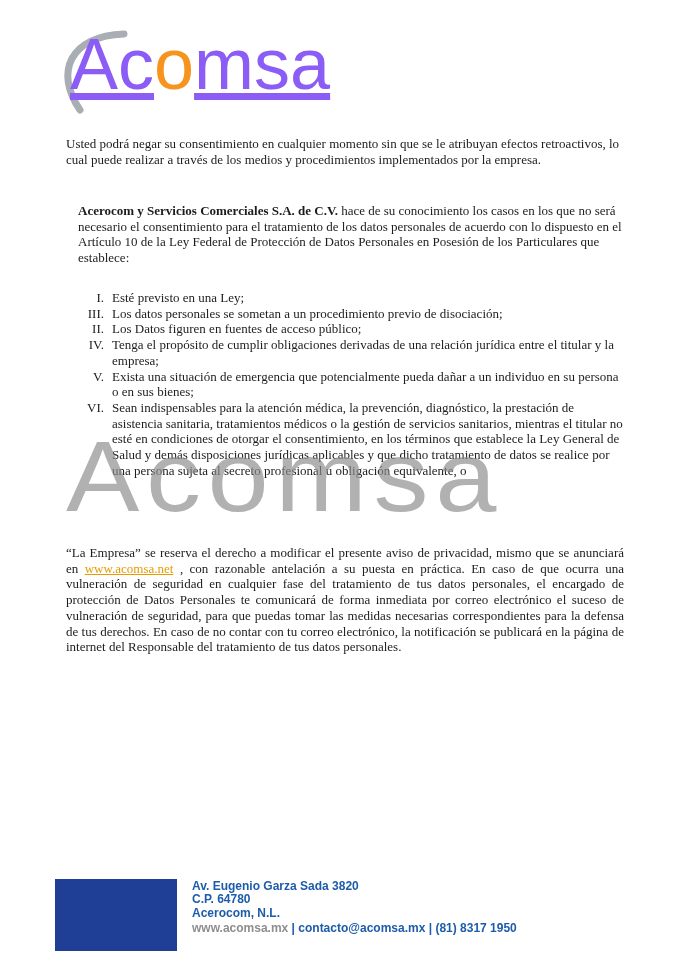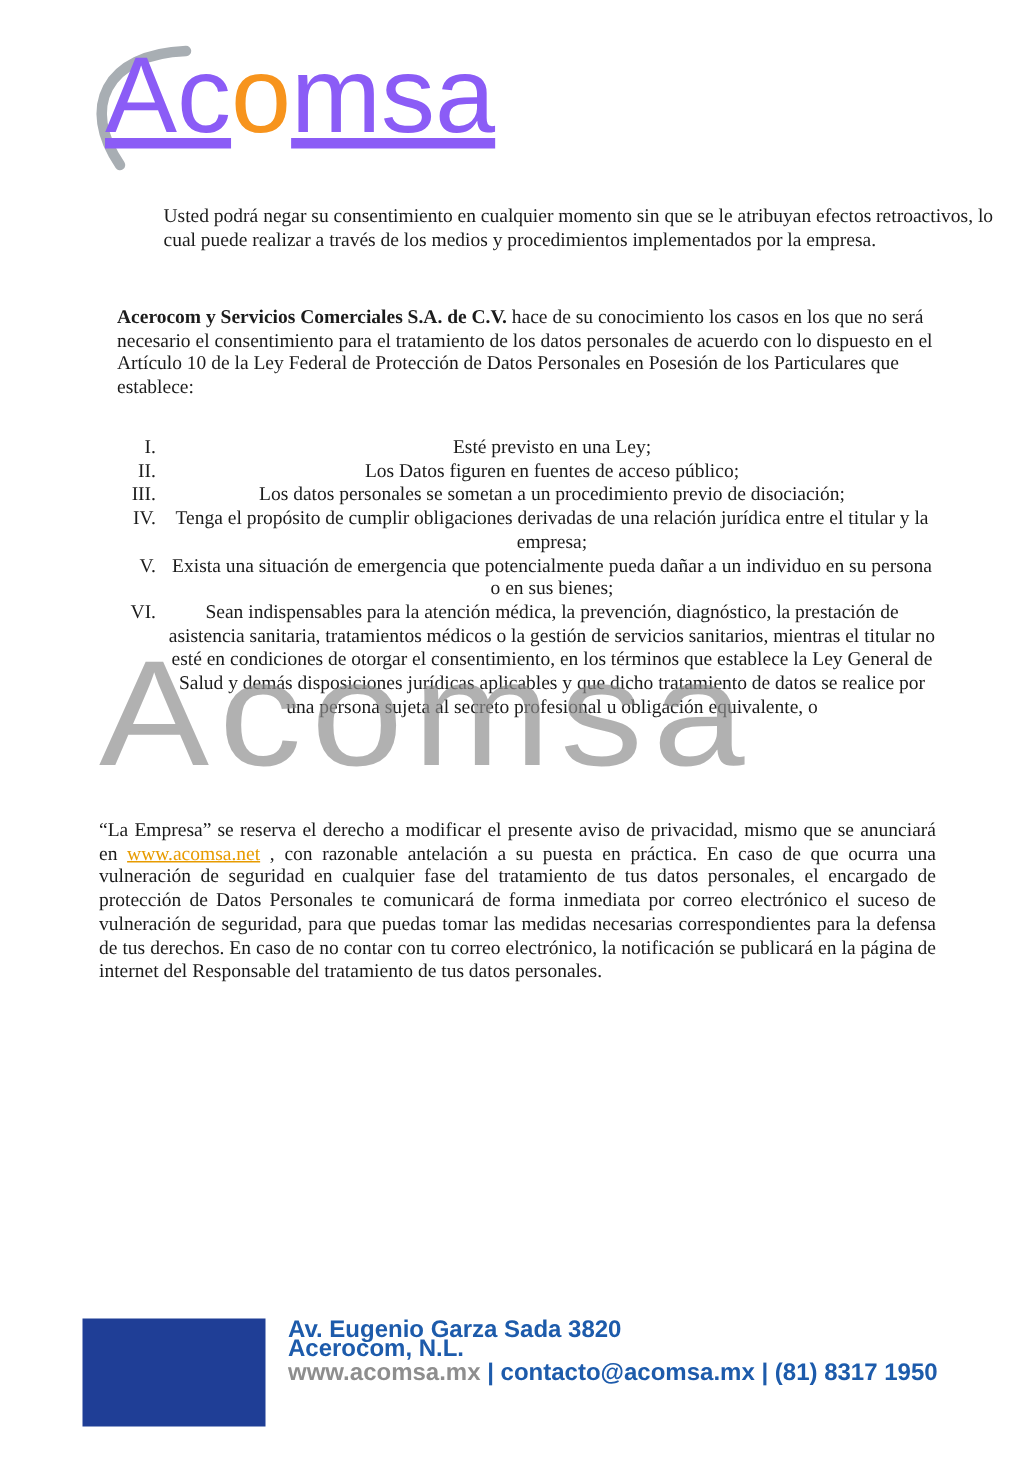--- a/index.html
+++ b/index.html
@@ -22,50 +22,50 @@
   }
   .logo .lg-blue { color: #8b5cf6; text-decoration: underline; }
   .logo .lg-orange { color: #f7941d; }
   .swoosh { position: absolute; left: -12px; top: -2px; z-index: -1; opacity: .85; }
 
   
   .para {
     position: absolute; left: 66px; width: 558px;
     font-size: 13px; line-height: 15.7px; z-index: 1;
   }
-  #p1 { top: 136px; margin-left: 43px; }
+  #p1 { top: 136px; }
   #p2 { top: 203px; margin-left: 12px; }
   #p3 { top: 545px; text-align: justify; }
   #p3 .doc-link { color: #e79b00; text-decoration: underline; cursor: pointer; }
 
   
   .rlist { position: absolute; left: 80px; top: 290px; width: 544px; z-index: 1; }
   .li-row { display: flex; font-size: 13px; line-height: 15.7px; }
   .li-num { width: 24px; text-align: right; flex: 0 0 24px; }
-  .li-txt { margin-left: 8px; flex: 1; text-align: center; }
+  .li-txt { margin-left: 8px; flex: 1; }
 
   
   .watermark {
     position: absolute; left: 66px; top: 426px;
     font-family: "Liberation Sans", sans-serif;
     font-size: 100px; line-height: 1; color: #8d8d8d;
     opacity: 0.68; letter-spacing: 6px;
     transform: scaleX(1.1); transform-origin: left top;
     z-index: 2; pointer-events: none; white-space: nowrap;
   }
 
   
   .footer-bar {
     position: absolute; left: 55px; top: 879px;
     width: 122px; height: 72px; background: #1f3e96; z-index: 1;
   }
   .footer-text {
     position: absolute; left: 192px; top: 880px;
     font-family: "Liberation Sans", sans-serif;
-    font-weight: bold; font-size: 16px; line-height: 13.4px;
+    font-weight: bold; font-size: 12px; line-height: 13.4px;
     color: #1d5bab; z-index: 1; white-space: nowrap;
   }
   .footer-text .f-line { display: block; }
   .footer-text .contact { margin-top: 2px; }
   .footer-text .f-gray { color: #8e8e8e; text-align: center; }
 </style>
 </head>
 <body>
 
 <div class="page">
@@ -80,26 +80,26 @@
   <p class="para" id="p1">Usted podrá negar su consentimiento en cualquier momento sin que se le atribuyan efectos retroactivos, lo cual puede realizar a través de los medios y procedimientos implementados por la empresa.</p>
 
   <p class="para" id="p2"><b>Acerocom y Servicios Comerciales S.A. de C.V.</b><span>  hace de su conocimiento los casos en los que no será necesario el consentimiento para el tratamiento de los datos personales de acuerdo con lo dispuesto en el Artículo 10 de la Ley Federal de Protección de Datos Personales en Posesión de los Particulares que establece:</span></p>
 
   <div class="rlist">
     <div class="li-row">
       <span class="li-num">I.</span>
       <span class="li-txt">Esté previsto en una Ley;</span>
     </div>
     <div class="li-row">
+      <span class="li-num">III.</span>
+      <span class="li-txt">Los datos personales se sometan a un procedimiento previo de disociación;</span>
+    </div>
+    <div class="li-row">
       <span class="li-num">II.</span>
       <span class="li-txt">Los Datos figuren en fuentes de acceso público;</span>
-    </div>
-    <div class="li-row">
-      <span class="li-num">III.</span>
-      <span class="li-txt">Los datos personales se sometan a un procedimiento previo de disociación;</span>
     </div>
     <div class="li-row">
       <span class="li-num">IV.</span>
       <span class="li-txt">Tenga el propósito de cumplir obligaciones derivadas de una relación jurídica entre el titular y la empresa;</span>
     </div>
     <div class="li-row">
       <span class="li-num">V.</span>
       <span class="li-txt">Exista una situación de emergencia que potencialmente pueda dañar a un individuo en su persona o en sus bienes;</span>
     </div>
     <div class="li-row">
@@ -108,17 +108,18 @@
     </div>
   </div>
 
   <div class="watermark">Acomsa</div>
 
   <p class="para" id="p3"><span>“La Empresa” se reserva el derecho a modificar el presente aviso de privacidad, mismo que se anunciará en </span><a class="doc-link">www.acomsa.net</a><span> , con razonable antelación a su puesta en práctica. En caso de que ocurra una vulneración de seguridad en cualquier fase del tratamiento de tus datos personales, el encargado de protección de Datos Personales te comunicará de forma inmediata por correo electrónico el suceso de vulneración de seguridad, para que puedas tomar las medidas necesarias correspondientes para la defensa de tus derechos.  En caso de no contar con tu correo electrónico, la notificación se publicará en la página de internet del Responsable del tratamiento de tus datos personales.</span></p>
 
   <div class="footer-bar"></div>
   <div class="footer-text">
     <span class="f-line">Av. Eugenio Garza Sada 3820</span>
+    <span class="f-line">C.P. 64780</span>
     <span class="f-line">Acerocom, N.L.</span>
     <span class="f-line contact"><span class="f-gray">www.acomsa.mx</span><span>  | contacto@acomsa.mx | (81) 8317 1950</span></span>
   </div>
 
 </div>
 
 </body></html>

